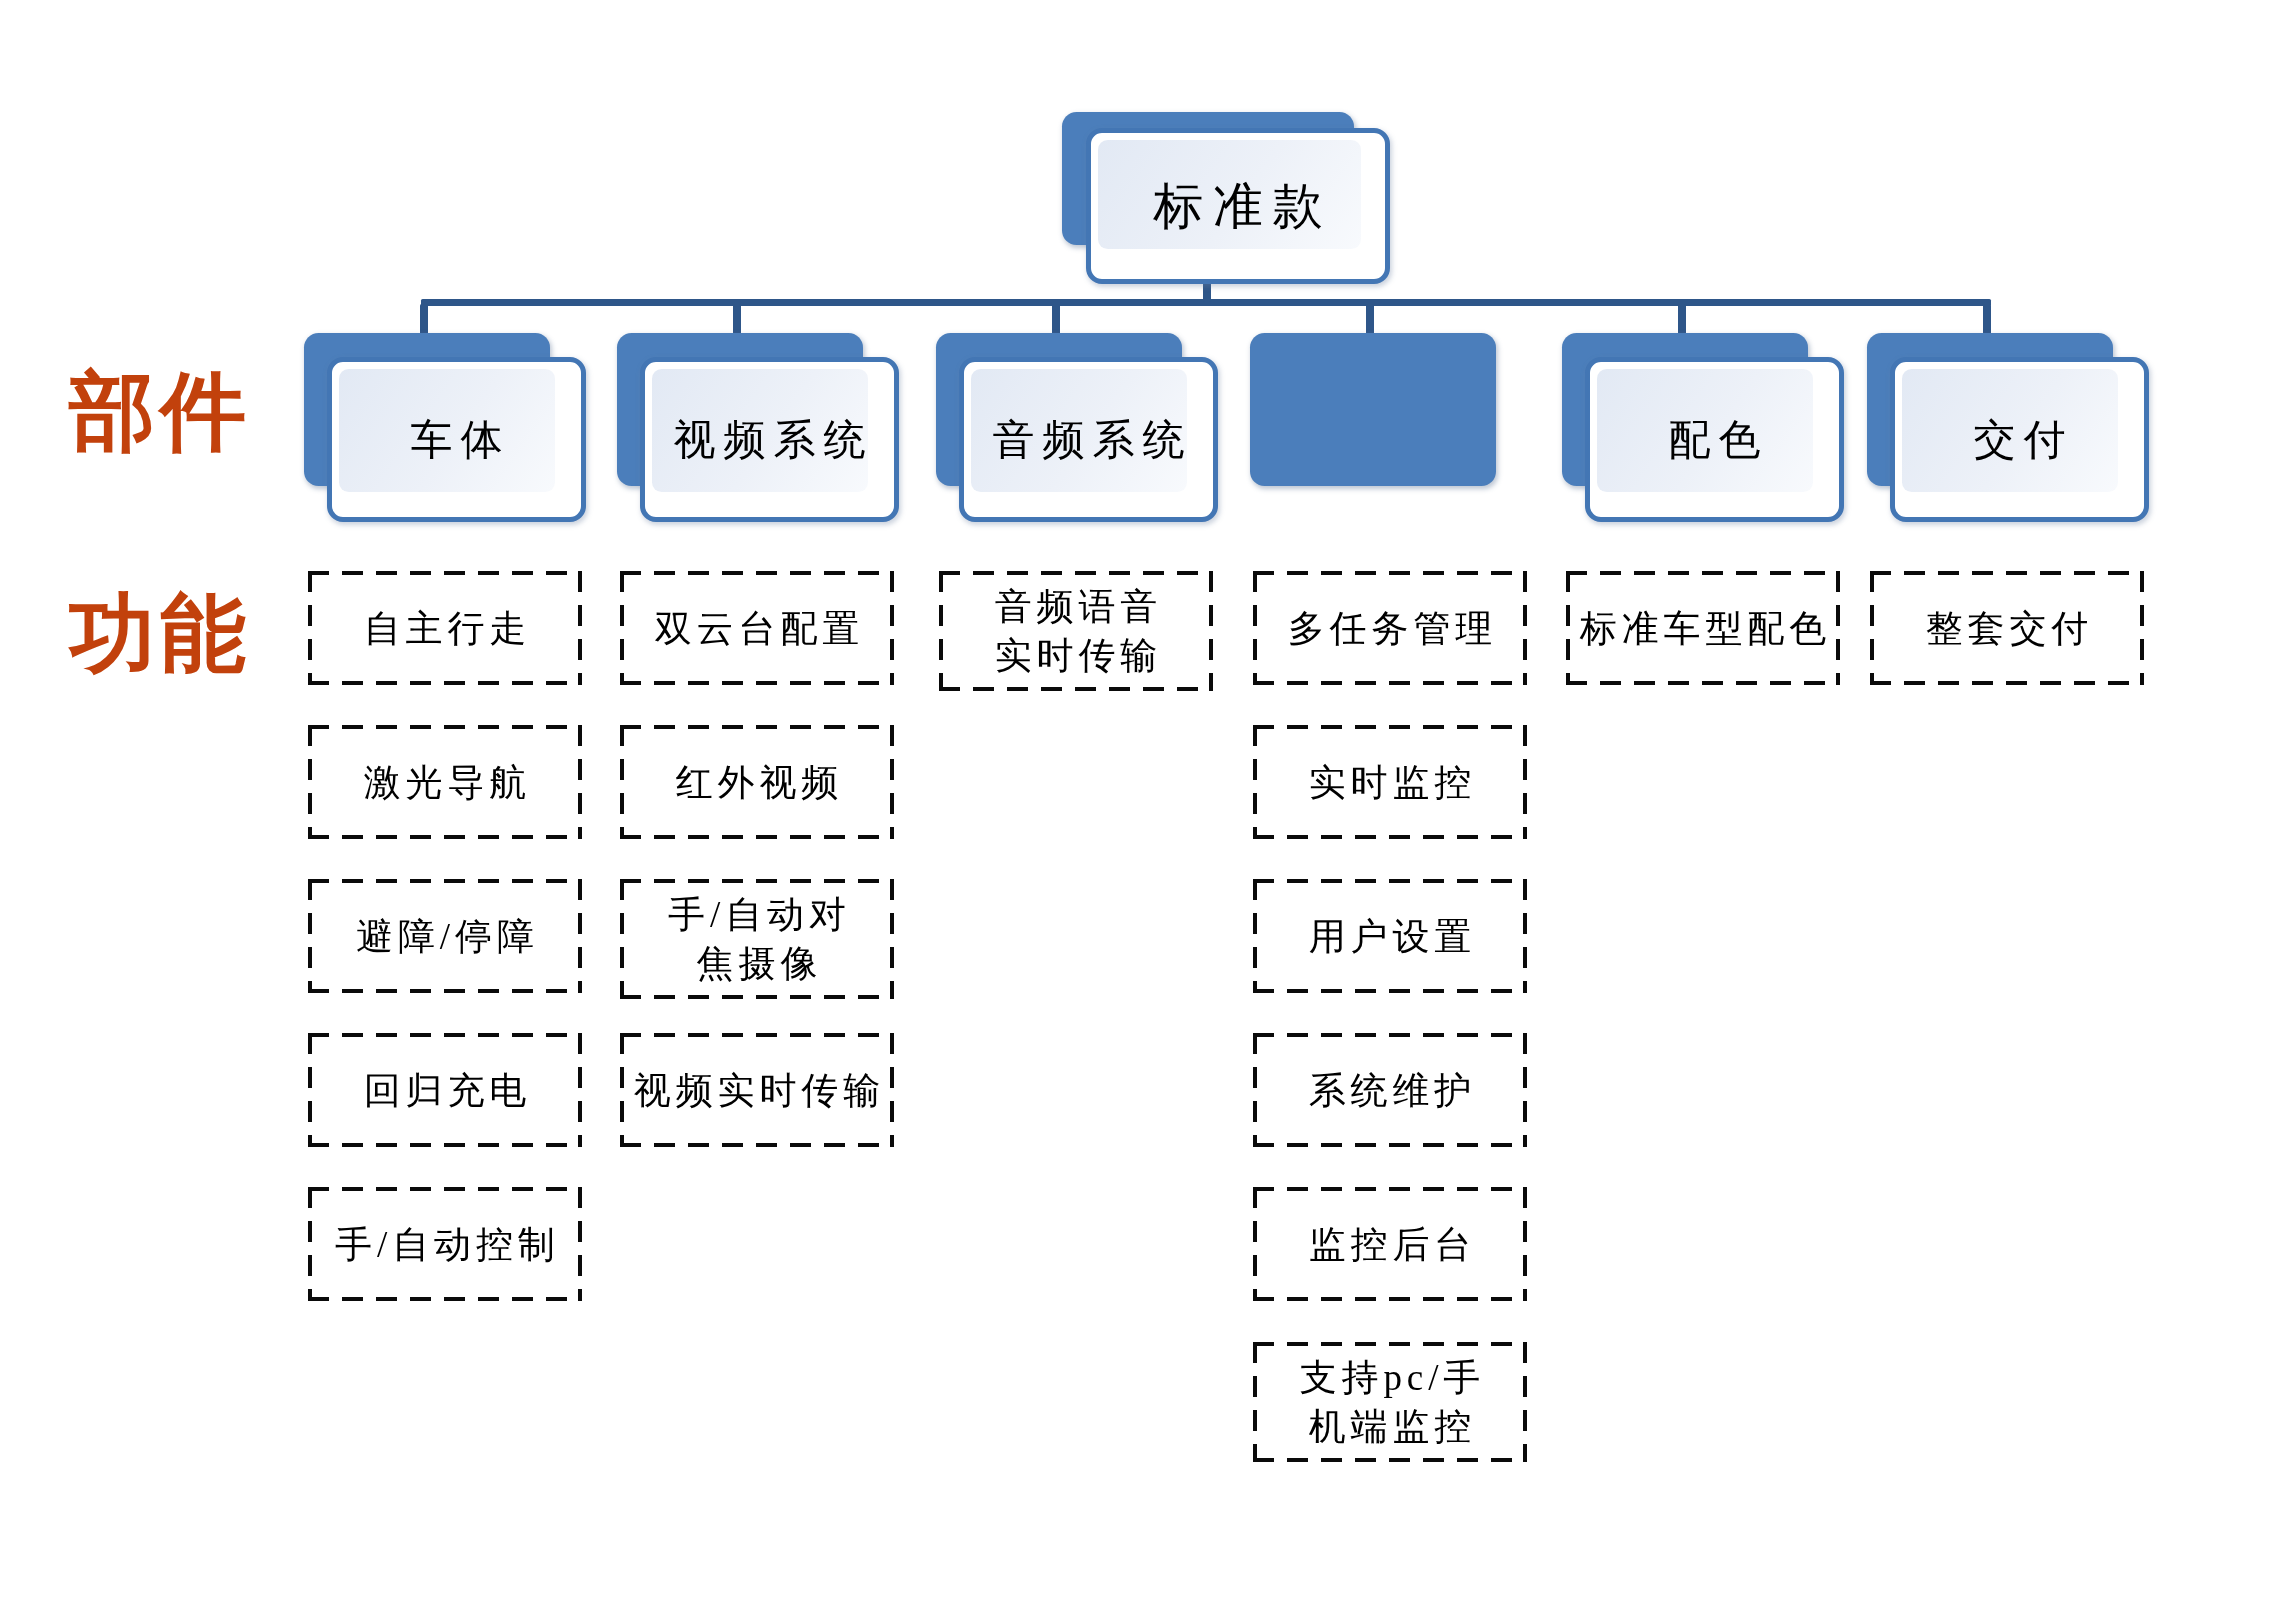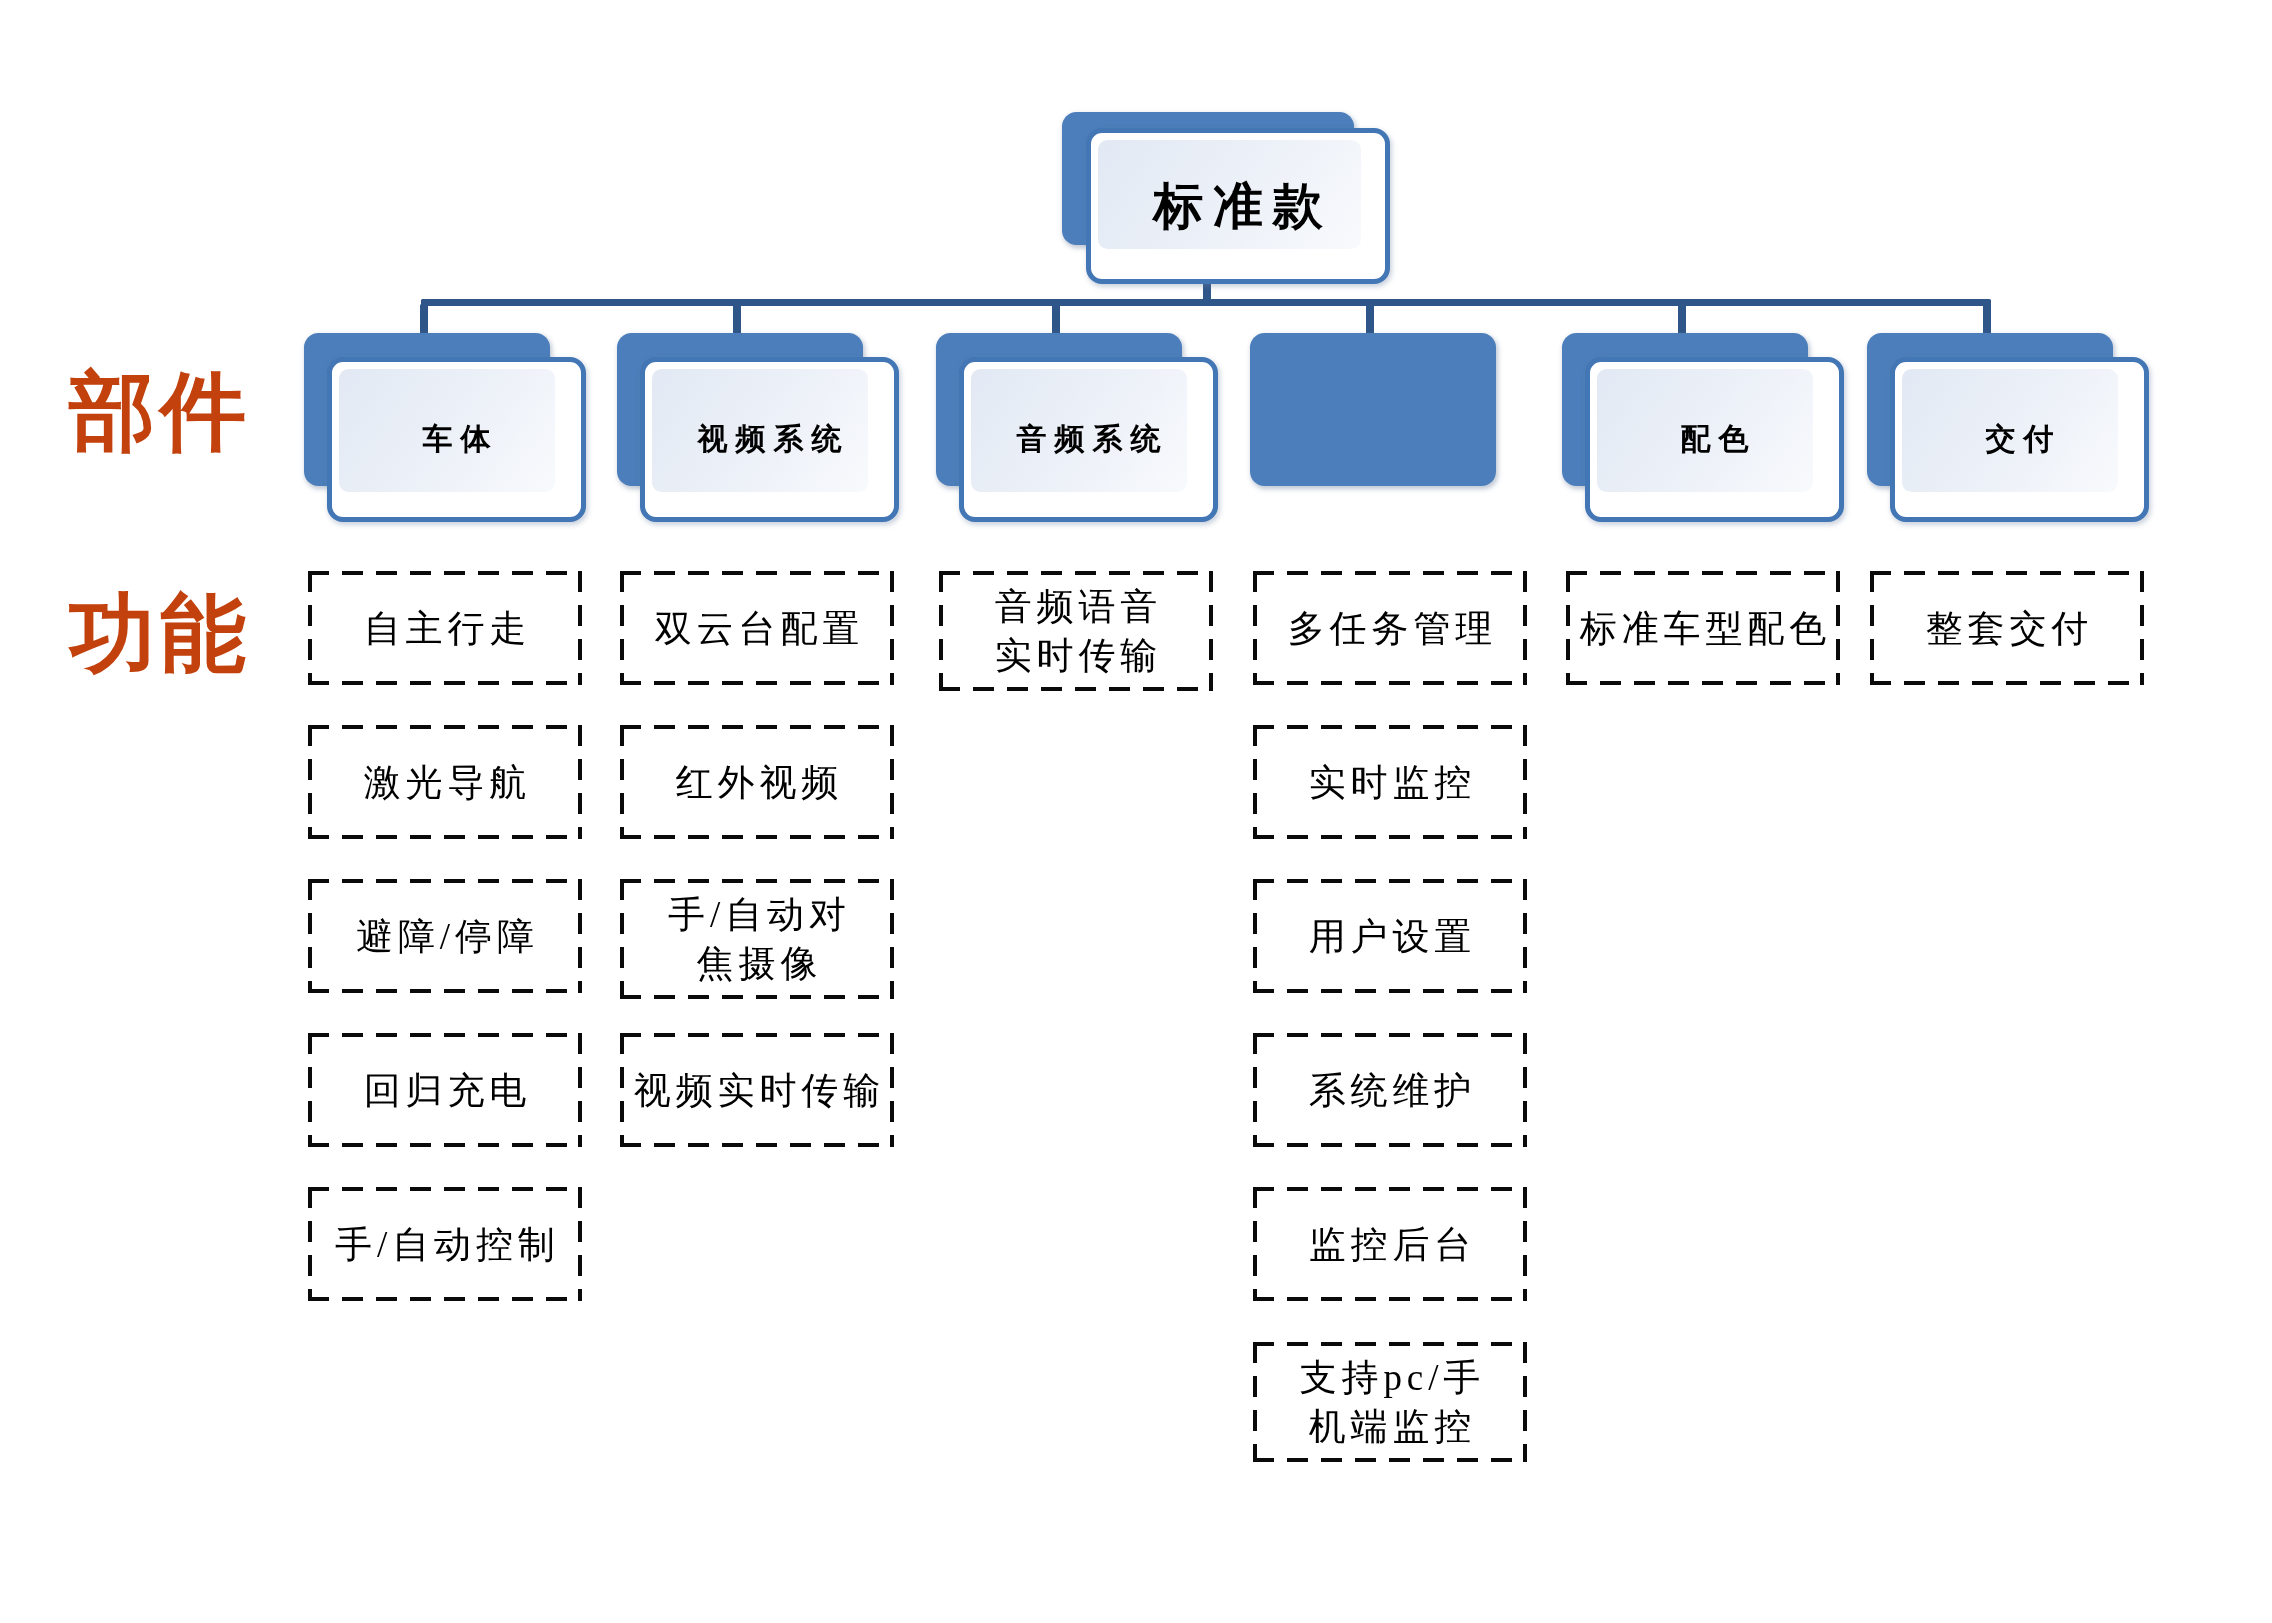--- a/index.html
+++ b/index.html
@@ -48,32 +48,32 @@
     box-shadow:1.6px 2.4px 5.7px rgba(110,130,160,.35);
   }
   .node .panel{
     position:absolute;
     background:linear-gradient(125deg,var(--panel-a) 0%,var(--panel-b) 55%,var(--panel-c) 100%);
     border-radius:9.7px;
   }
   .node .nlabel{
     position:absolute;left:0;top:0;right:0;bottom:0;
     display:flex;align-items:center;justify-content:center;
-    font-weight:bold;white-space:nowrap;
+    font-weight:normal;white-space:nowrap;
   }
   .node.root{left:1062px;top:112px;width:326px;height:172px;}
   .node.root .shadow{width:292px;height:133px;}
   .node.root .main{left:24px;top:16px;width:304px;height:156px;}
   .node.root .panel{left:6.5px;top:6.5px;width:263px;height:109px;}
   .node.root .nlabel{font-size:50px;letter-spacing:9.7px;margin-right:-9.7px;}
   .node.child{width:282px;height:189px;}
   .node.child .shadow{width:246px;height:153px;}
   .node.child .main{left:23px;top:24px;width:259px;height:165px;}
   .node.child .panel{left:7.3px;top:6.5px;width:216px;height:123px;}
-  .node.child .nlabel{font-size:30px;letter-spacing:8px;margin-right:-8px;}
+  .node.child .nlabel{font-size:42px;letter-spacing:8px;margin-right:-8px;}
 
   
   .func{
     position:absolute;width:274px;box-sizing:border-box;
     display:flex;align-items:center;justify-content:center;
     background-image:
       repeating-linear-gradient(90deg,var(--dash) 0 21px,transparent 21px 34px),
       repeating-linear-gradient(90deg,var(--dash) 0 21px,transparent 21px 34px),
       repeating-linear-gradient(180deg,var(--dash) 0 21px,transparent 21px 34px),
       repeating-linear-gradient(180deg,var(--dash) 0 21px,transparent 21px 34px);

